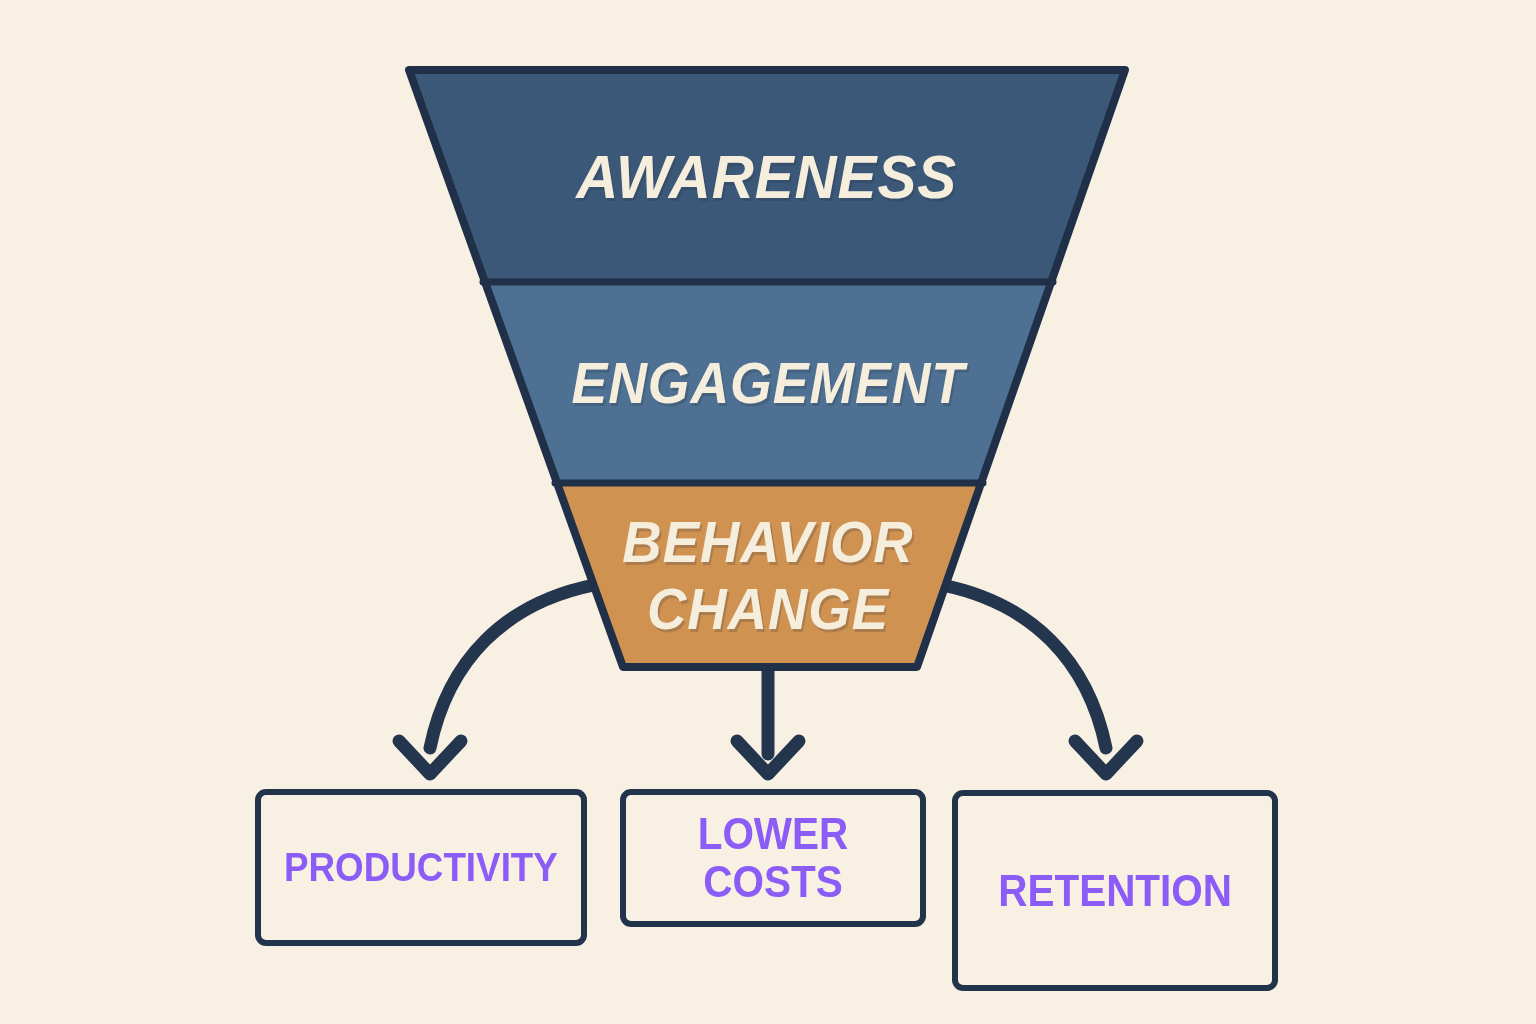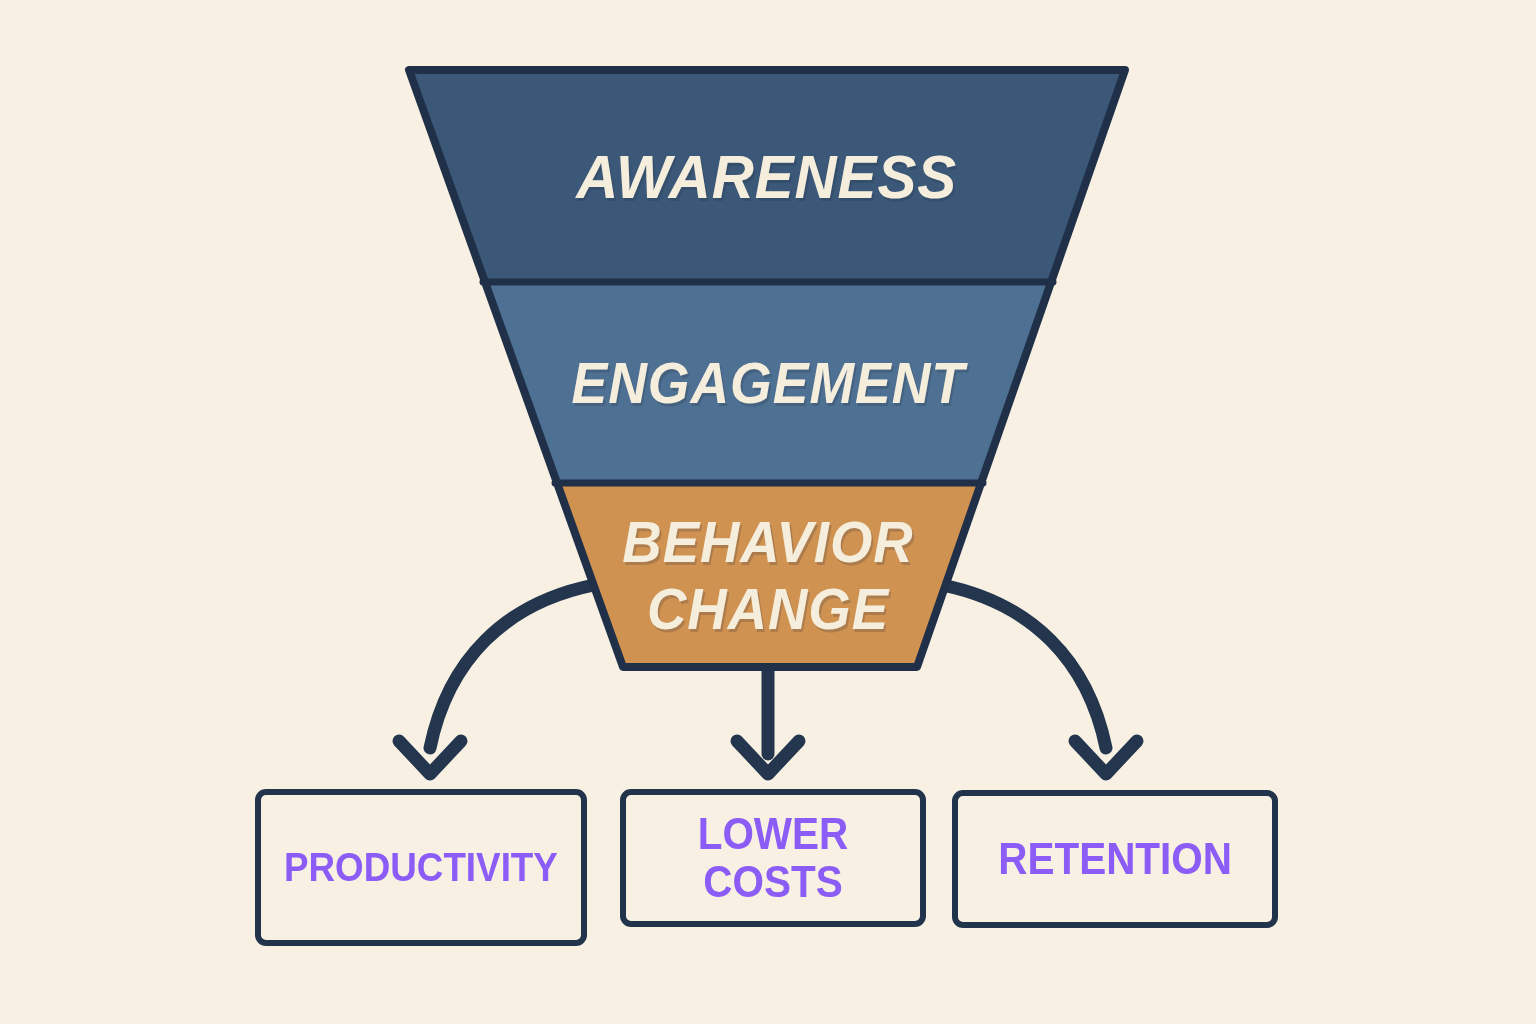--- a/index.html
+++ b/index.html
@@ -54,21 +54,21 @@
     color: #8b5cf6;
     font-weight: 700;
     line-height: 1.08;
   }
   .obox > span {
     display: inline-block;
     transform: scaleX(0.92);
   }
   .b1 { left: 255px; top: 789px; width: 332px; height: 157px; font-size: 40px; }
   .b2 { left: 620px; top: 789px; width: 306px; height: 138px; font-size: 44px; justify-content: flex-end; }
-  .b3 { left: 952px; top: 790px; width: 326px; height: 138px; font-size: 44px; }
+  .b3 { left: 952px; top: 790px; width: 326px; height: 201px; font-size: 44px; }
 </style>
 </head>
 <body>
 
 <div class="stage">
 
   <svg class="canvas" width="1536" height="1024" viewBox="0 0 1536 1024">
 
     <g fill="none" stroke-width="13" stroke-linecap="round" stroke-linejoin="round" stroke="#24364e">
       <path d="M 594 585 C 505 603 448 660 430 748"></path>

